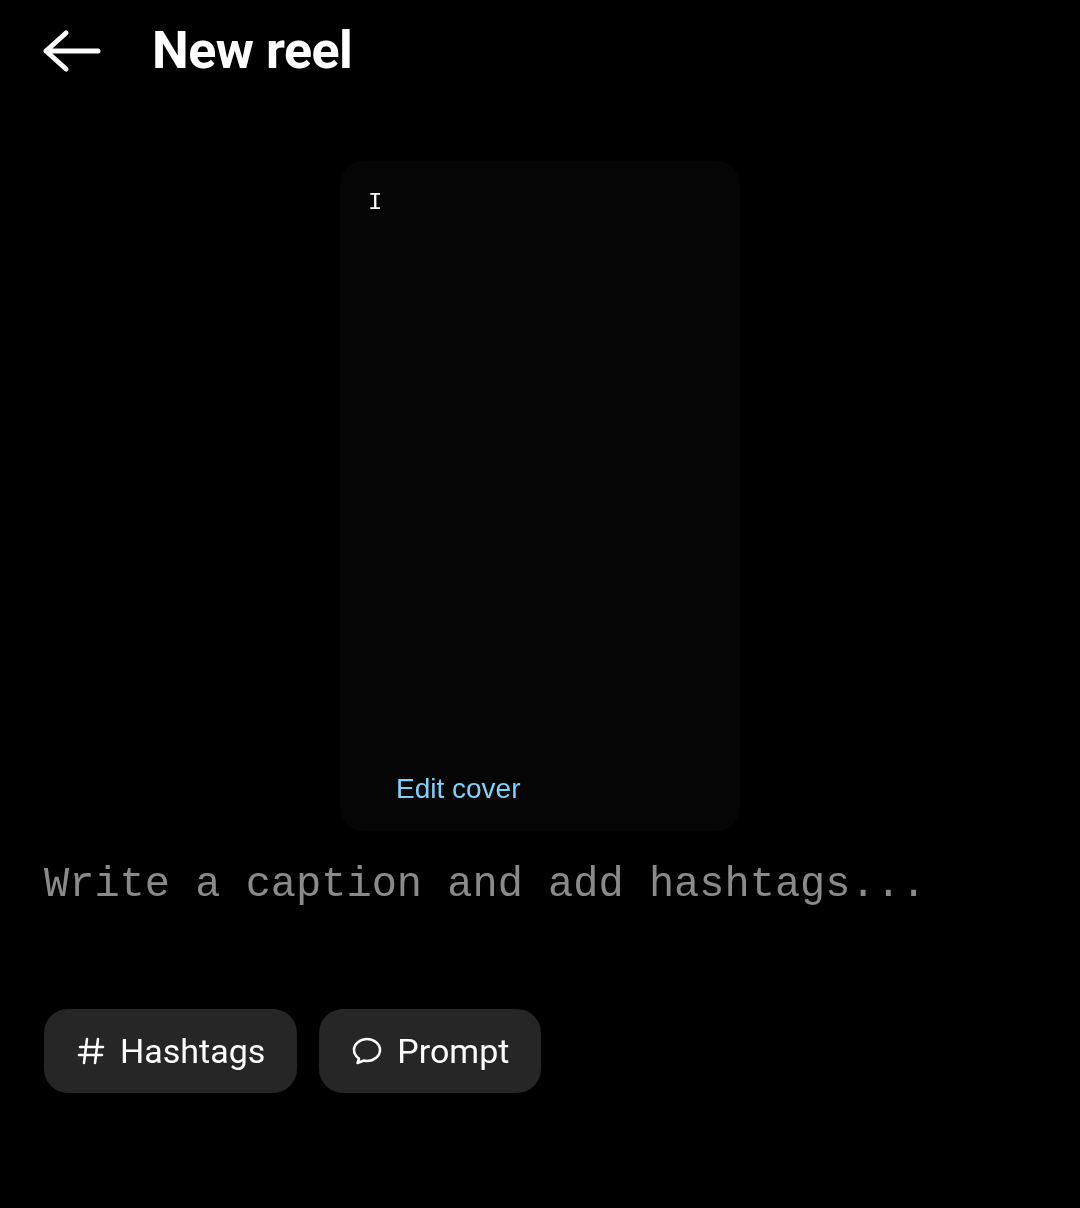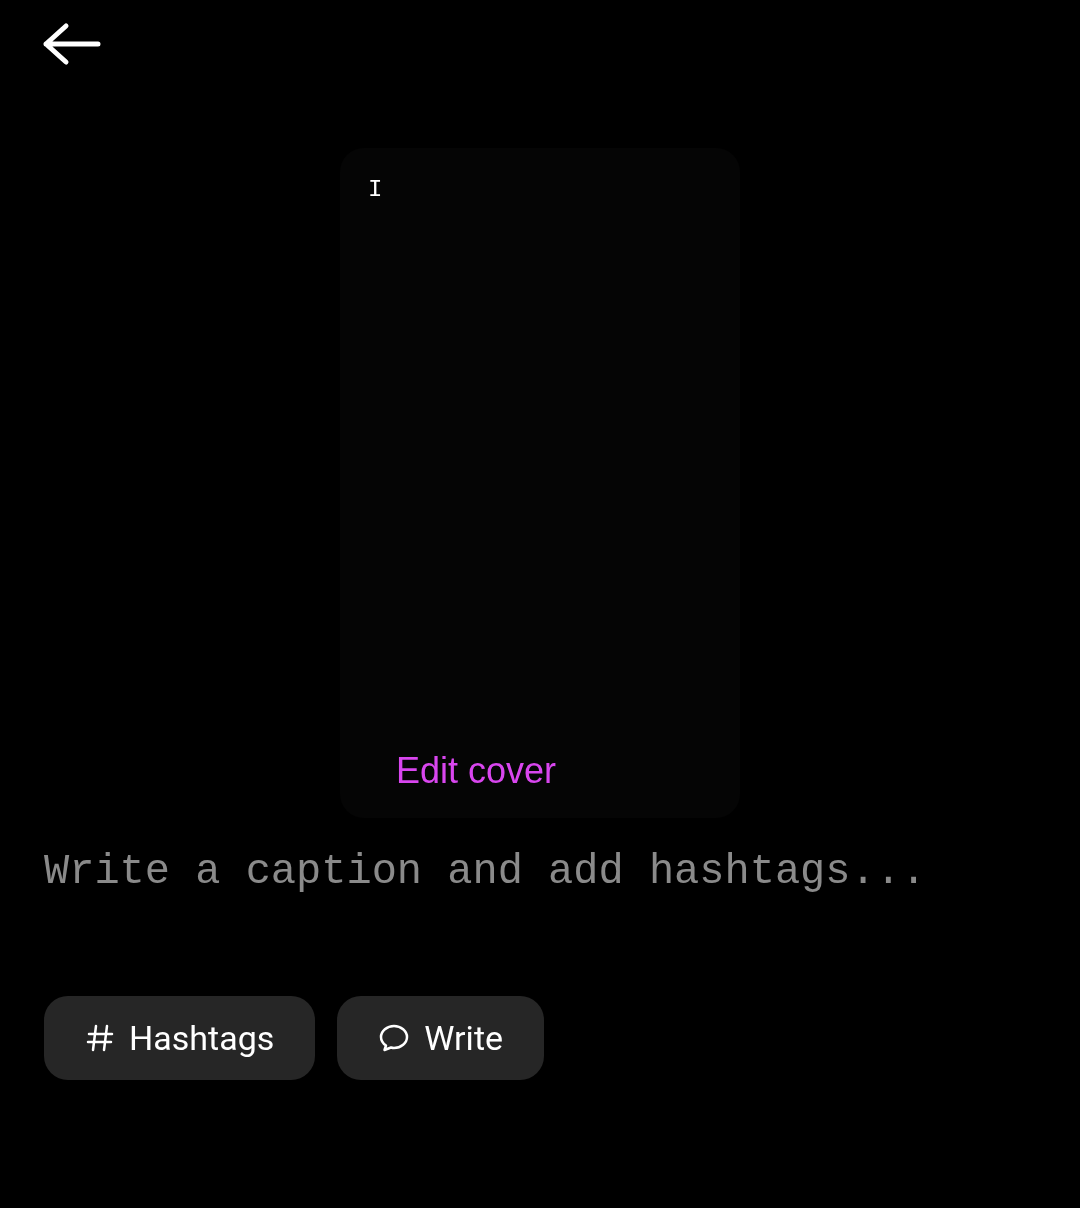--- a/index.html
+++ b/index.html
@@ -54,22 +54,22 @@
       color: #fff;
       font-family: "Courier New", Courier, monospace;
       font-size: 24px;
       font-weight: 400;
       padding: 28px 0 0 28px;
     }
     .edit-cover {
       position: absolute;
       bottom: 26px;
       left: 56px;
-      color: #d946ef;
-      font-size: 36px;
+      color: #7dd3fc;
+      font-size: 28px;
       font-weight: 400;
       background: none;
       border: none;
       cursor: pointer;
       padding: 0;
     }
     .caption-area {
       padding: 30px 44px 0 44px;
     }
     .caption-input {
@@ -91,21 +91,21 @@
       padding: 0 44px;
       margin-top: 100px;
     }
     .chip {
       background: #262626;
       border: none;
       border-radius: 24px;
       color: #fff;
       font-size: 34px;
       font-weight: 400;
-      padding: 22px 41px;
+      padding: 22px 32px;
       display: flex;
       align-items: center;
       gap: 14px;
       cursor: pointer;
       font-family: inherit;
     }
     .chip-icon {
       display: flex;
       align-items: center;
       justify-content: center;
@@ -115,20 +115,21 @@
 <body>
 
 <div class="header">
   <button class="back-btn">
     <span class="chip-icon">
       <svg width="62" height="48" viewBox="0 0 62 48" fill="none">
         <path d="M58 24 H6 M6 24 L26 6 M6 24 L26 42" stroke="#fff" stroke-width="5" stroke-linecap="round" stroke-linejoin="round"></path>
       </svg>
     </span>
   </button>
+  <h1 class="page-title">New reel</h1>
 </div>
 
 <div class="preview-container">
   <div class="preview-card">
     <div class="preview-top-text">I</div>
     <button class="edit-cover">Edit cover</button>
   </div>
 </div>
 
 <div class="caption-area">
@@ -145,15 +146,15 @@
     <span>Hashtags</span>
   </button>
 
 
   <button class="chip">
     <span class="chip-icon">
       <svg width="32" height="32" viewBox="0 0 32 32" fill="none">
         <path d="M16 4 C9 4 3 9 3 15 C3 18.5 5 21.5 8 23.5 L6.5 28 L13 25.5 C14 25.8 15 26 16 26 C23 26 29 21 29 15 C29 9 23 4 16 4 Z" stroke="#fff" stroke-width="2.5" stroke-linejoin="round" fill="none"></path>
       </svg>
     </span>
-    <span>Write</span>
+    <span>Prompt</span>
   </button>
 </div>
 
 </body></html>

